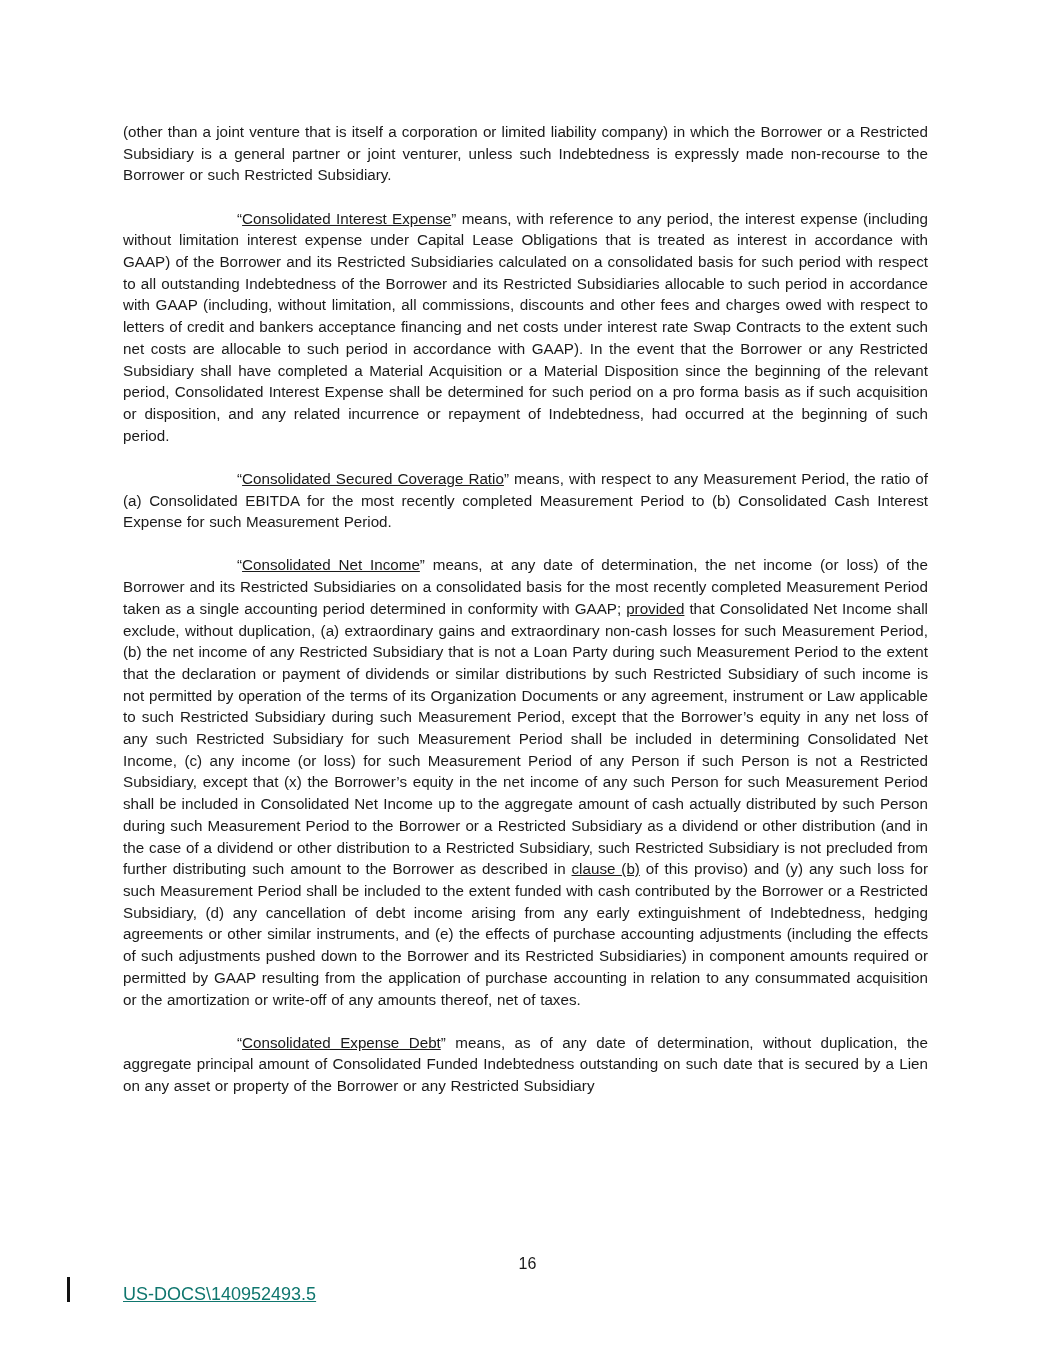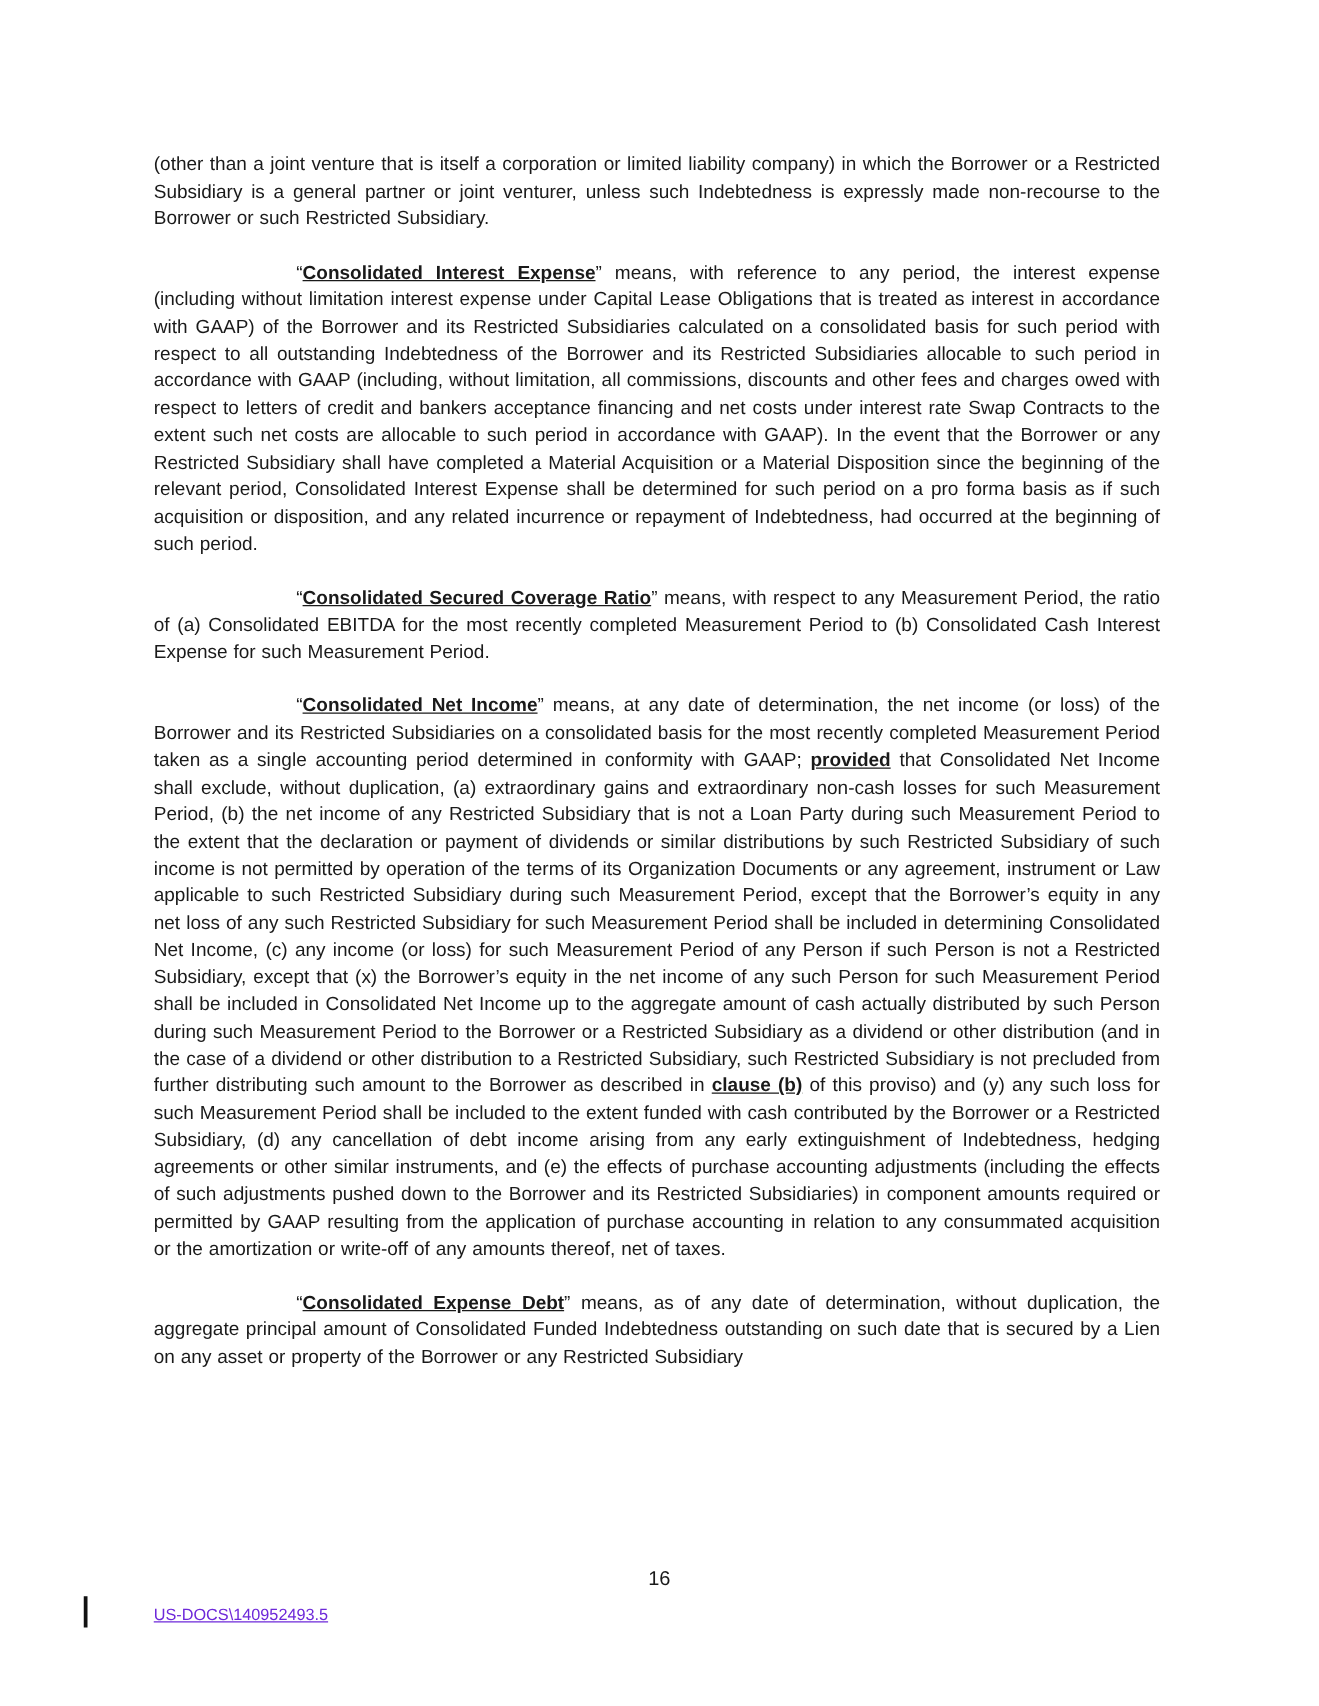--- a/index.html
+++ b/index.html
@@ -25,36 +25,36 @@
   }
   .para {
     font-size: 15.2px;
     line-height: 21.7px;
     text-align: justify;
     margin: 0 0 21.5px 0;
     color: #1a1a1a;
     word-spacing: 0.5px;
   }
   .para.indent { text-indent: 114px; }
-  .u { text-decoration: underline; font-weight: bold; }
+  .u { text-decoration: underline; }
   .page-number {
     position: absolute;
     top: 1255px;
     left: 0;
     width: 1055px;
     text-align: center;
     font-size: 16px;
     color: #1a1a1a;
   }
   .footer-doc-id {
     position: absolute;
     left: 123px;
     top: 1284px;
-    font-size: 13px;
-    color: #6d28d9;
+    font-size: 18px;
+    color: #0f766e;
     text-decoration: underline;
   }
   .change-bar {
     position: absolute;
     left: 67px;
     top: 1277px;
     width: 2.5px;
     height: 25px;
     background: #111111;
   }

